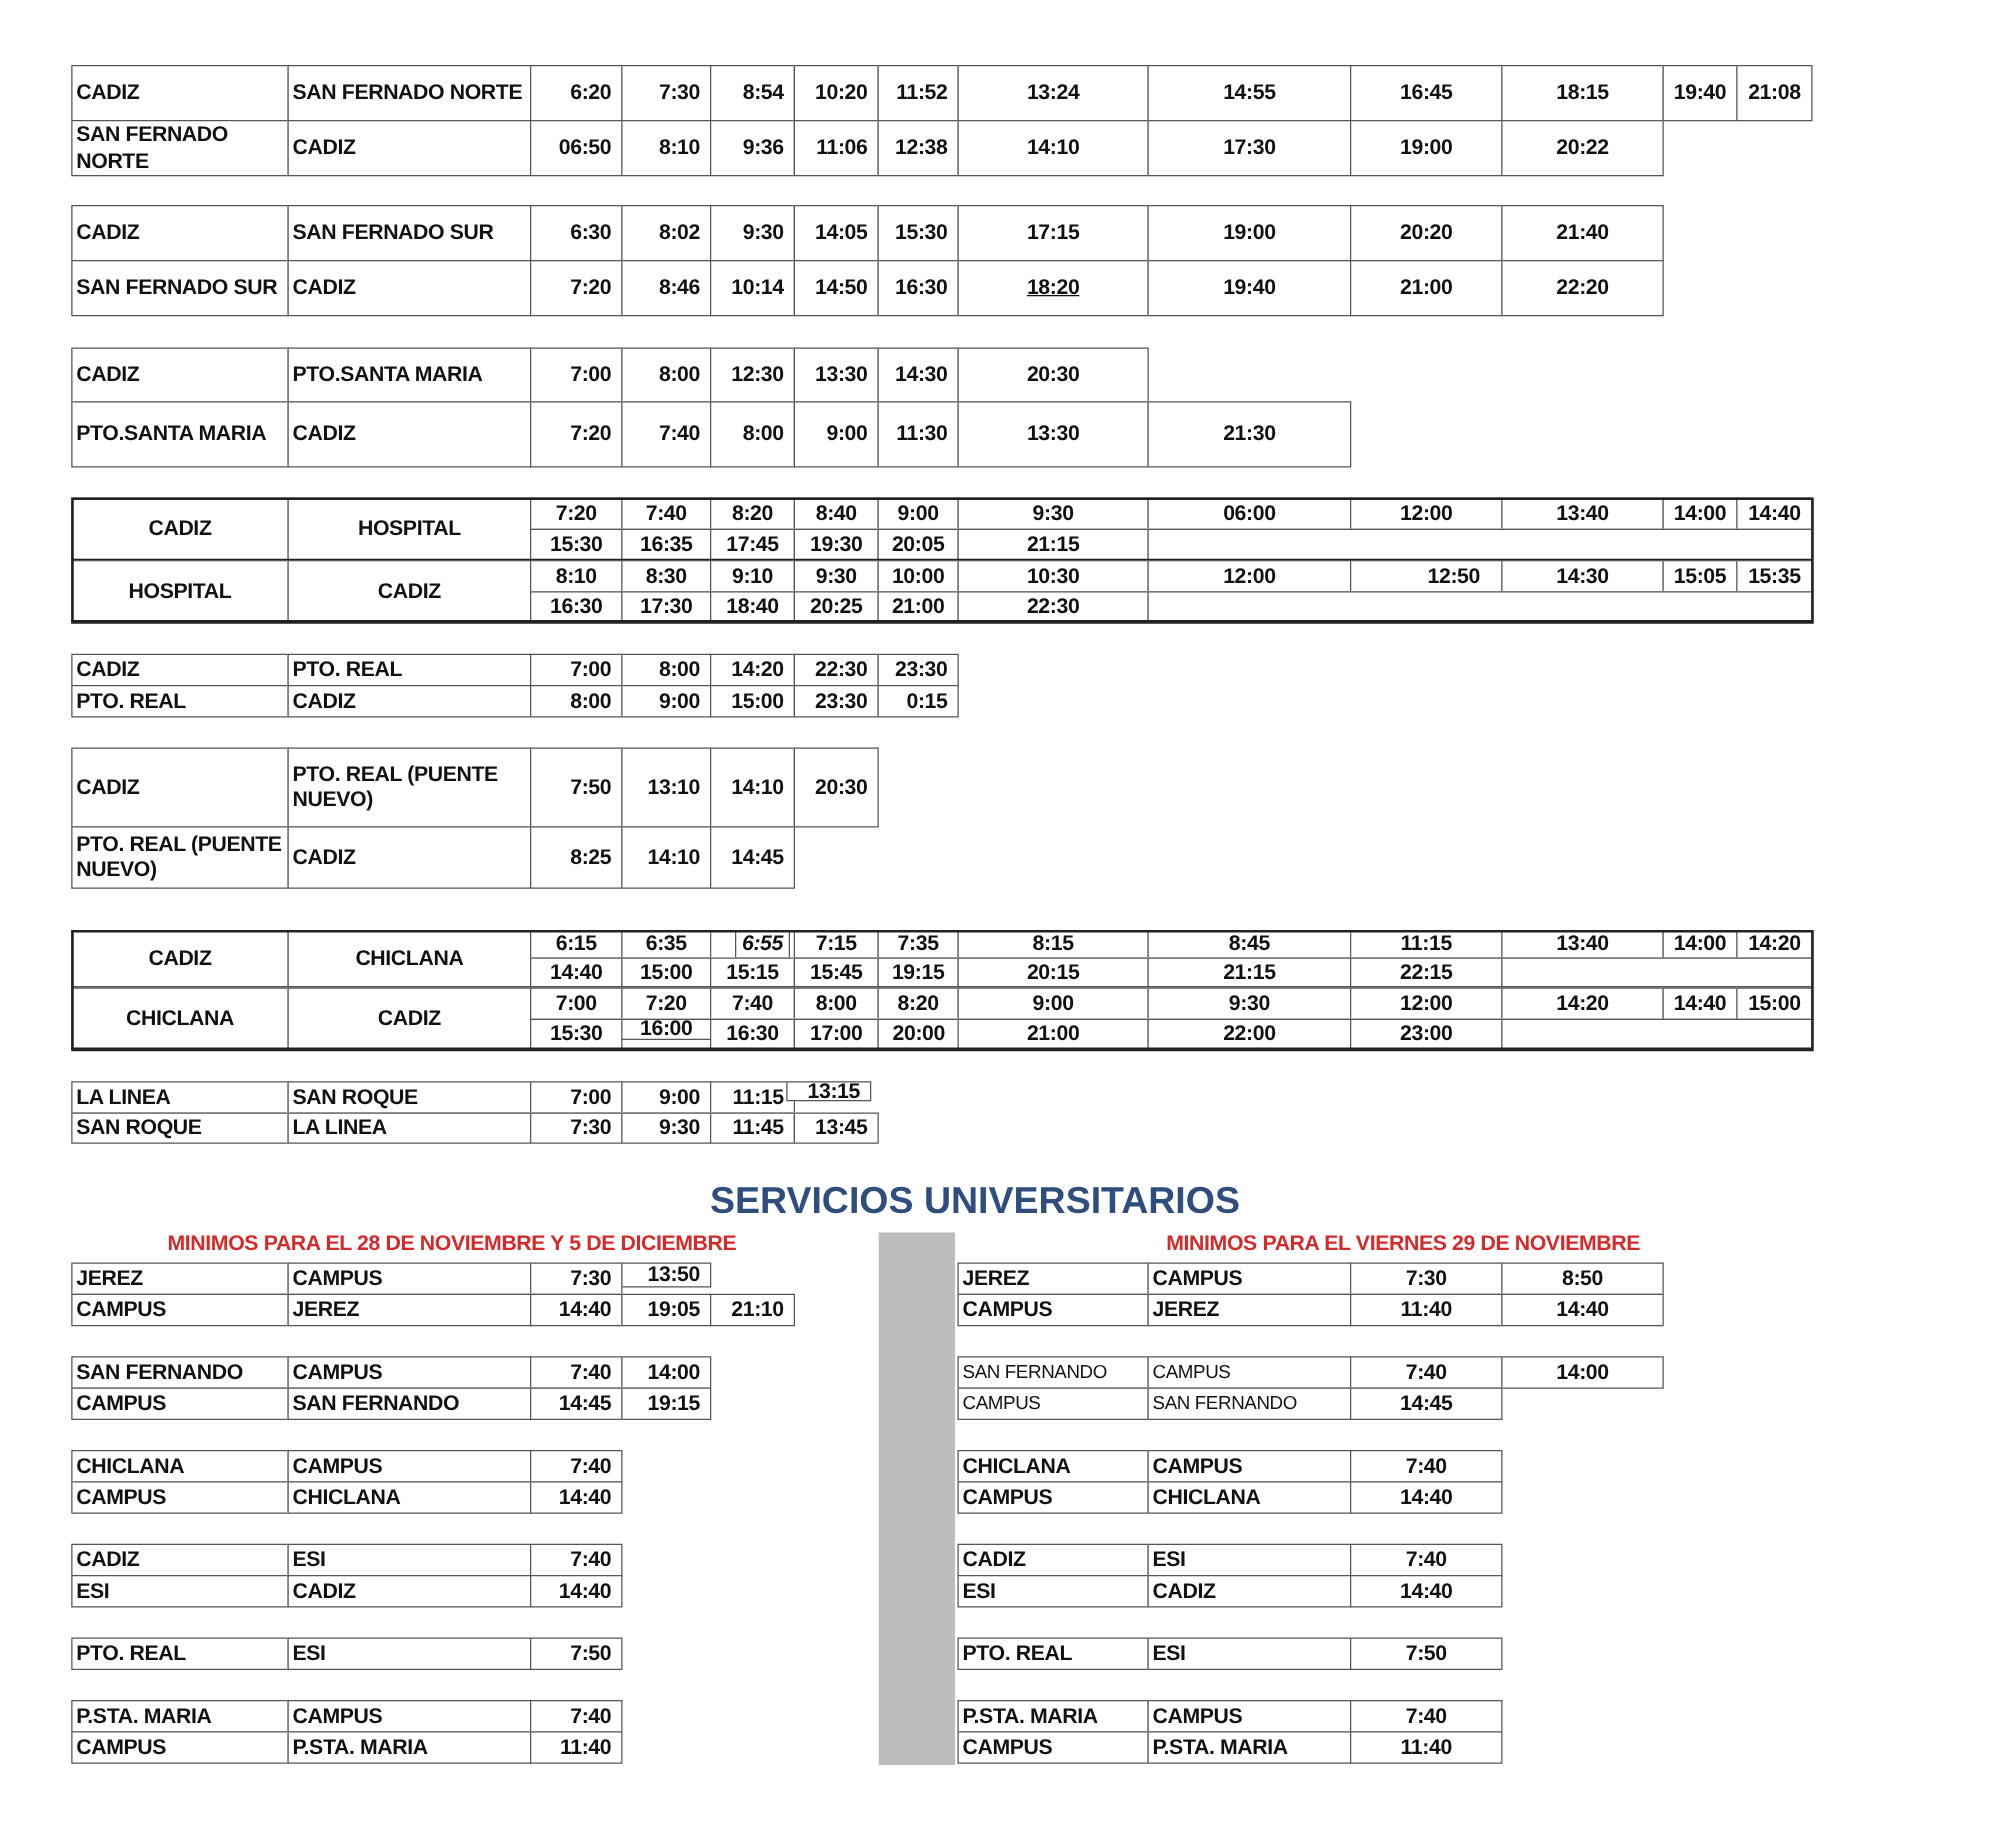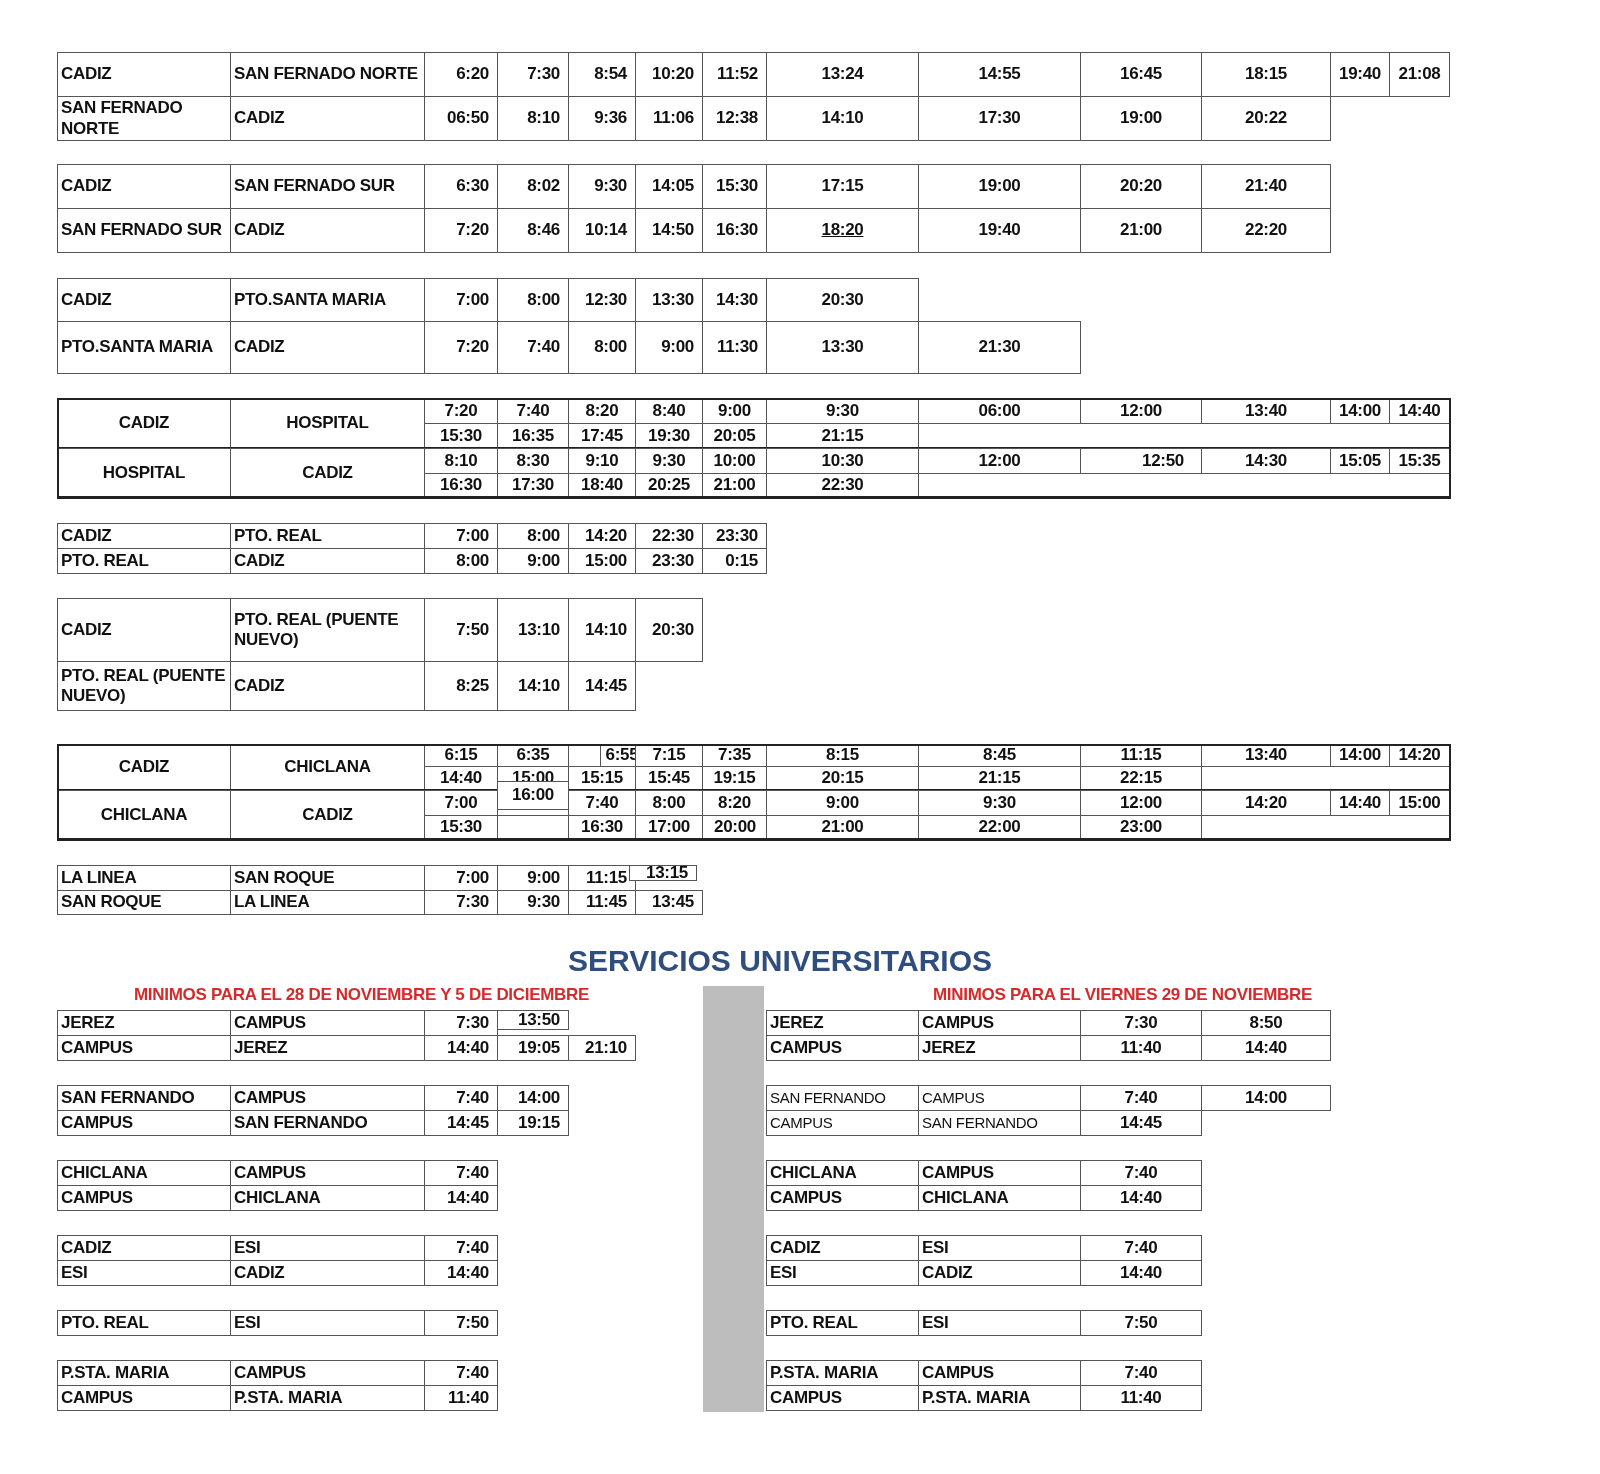--- a/index.html
+++ b/index.html
@@ -163,21 +163,21 @@
     <div class="cell c" style="left: 635px; top: 473px; width: 68px; height: 25px;">20:25</div>
     <div class="cell c" style="left: 702px; top: 473px; width: 65px; height: 25px;">21:00</div>
     <div class="cell c" style="left: 766px; top: 473px; width: 153px; height: 25px;">22:30</div>
     <div class="cell c" style="left: 918px; top: 473px; width: 532px; height: 25px;"></div>
     <div class="hline" style="left: 57px; top: 496px; width: 1392px;"></div>
     <div class="thick" style="left: 57px; top: 398px; width: 1394px; height: 101px;"></div>
     <div class="cell c" style="left: 57px; top: 744px; width: 174px; height: 47px;">CADIZ</div>
     <div class="cell c" style="left: 230px; top: 744px; width: 195px; height: 47px;">CHICLANA</div>
     <div class="cell c" style="left: 424px; top: 744px; width: 74px; height: 23px;">6:15</div>
     <div class="cell c" style="left: 497px; top: 744px; width: 72px; height: 23px;">6:35</div>
-    <div class="cell c" style="left: 600px; top: 744px; width: 44px; height: 23px;">6:55</div>
+    <div class="cell c" style="left: 588px; top: 744px; width: 44px; height: 23px; font-style: italic;">6:55</div>
     <div class="cell c" style="left: 635px; top: 744px; width: 68px; height: 23px;">7:15</div>
     <div class="cell c" style="left: 702px; top: 744px; width: 65px; height: 23px;">7:35</div>
     <div class="cell c" style="left: 766px; top: 744px; width: 153px; height: 23px;">8:15</div>
     <div class="cell c" style="left: 918px; top: 744px; width: 163px; height: 23px;">8:45</div>
     <div class="cell c" style="left: 1080px; top: 744px; width: 122px; height: 23px;">11:15</div>
     <div class="cell c" style="left: 1201px; top: 744px; width: 130px; height: 23px;">13:40</div>
     <div class="cell c" style="left: 1330px; top: 744px; width: 60px; height: 23px;">14:00</div>
     <div class="cell c" style="left: 1389px; top: 744px; width: 61px; height: 23px;">14:20</div>
     <div class="cell c" style="left: 424px; top: 766px; width: 74px; height: 25px;">14:40</div>
     <div class="cell c" style="left: 497px; top: 766px; width: 72px; height: 25px;">15:00</div>
@@ -196,21 +196,21 @@
     <div class="cell c" style="left: 568px; top: 790px; width: 68px; height: 26px;">7:40</div>
     <div class="cell c" style="left: 635px; top: 790px; width: 68px; height: 26px;">8:00</div>
     <div class="cell c" style="left: 702px; top: 790px; width: 65px; height: 26px;">8:20</div>
     <div class="cell c" style="left: 766px; top: 790px; width: 153px; height: 26px;">9:00</div>
     <div class="cell c" style="left: 918px; top: 790px; width: 163px; height: 26px;">9:30</div>
     <div class="cell c" style="left: 1080px; top: 790px; width: 122px; height: 26px;">12:00</div>
     <div class="cell c" style="left: 1201px; top: 790px; width: 130px; height: 26px;">14:20</div>
     <div class="cell c" style="left: 1330px; top: 790px; width: 60px; height: 26px;">14:40</div>
     <div class="cell c" style="left: 1389px; top: 790px; width: 61px; height: 26px;">15:00</div>
     <div class="cell c" style="left: 424px; top: 815px; width: 74px; height: 25px;">15:30</div>
-    <div class="cell c" style="left: 497px; top: 781px; width: 72px; height: 29px;">16:00</div>
+    <div class="cell c" style="left: 497px; top: 815px; width: 72px; height: 17px;">16:00</div>
     <div class="cell c" style="left: 568px; top: 815px; width: 68px; height: 25px;">16:30</div>
     <div class="cell c" style="left: 635px; top: 815px; width: 68px; height: 25px;">17:00</div>
     <div class="cell c" style="left: 702px; top: 815px; width: 66px; height: 25px;">20:00</div>
     <div class="cell c" style="left: 766px; top: 815px; width: 153px; height: 25px;">21:00</div>
     <div class="cell c" style="left: 918px; top: 815px; width: 163px; height: 25px;">22:00</div>
     <div class="cell c" style="left: 1080px; top: 815px; width: 122px; height: 25px;">23:00</div>
     <div class="cell c" style="left: 1201px; top: 815px; width: 249px; height: 25px;"></div>
     <div class="hline" style="left: 57px; top: 838px; width: 1392px;"></div>
     <div class="thick" style="left: 57px; top: 744px; width: 1394px; height: 97px;"></div>
     <div class="title" style="left: 568px; top: 944px;">SERVICIOS UNIVERSITARIOS</div>

